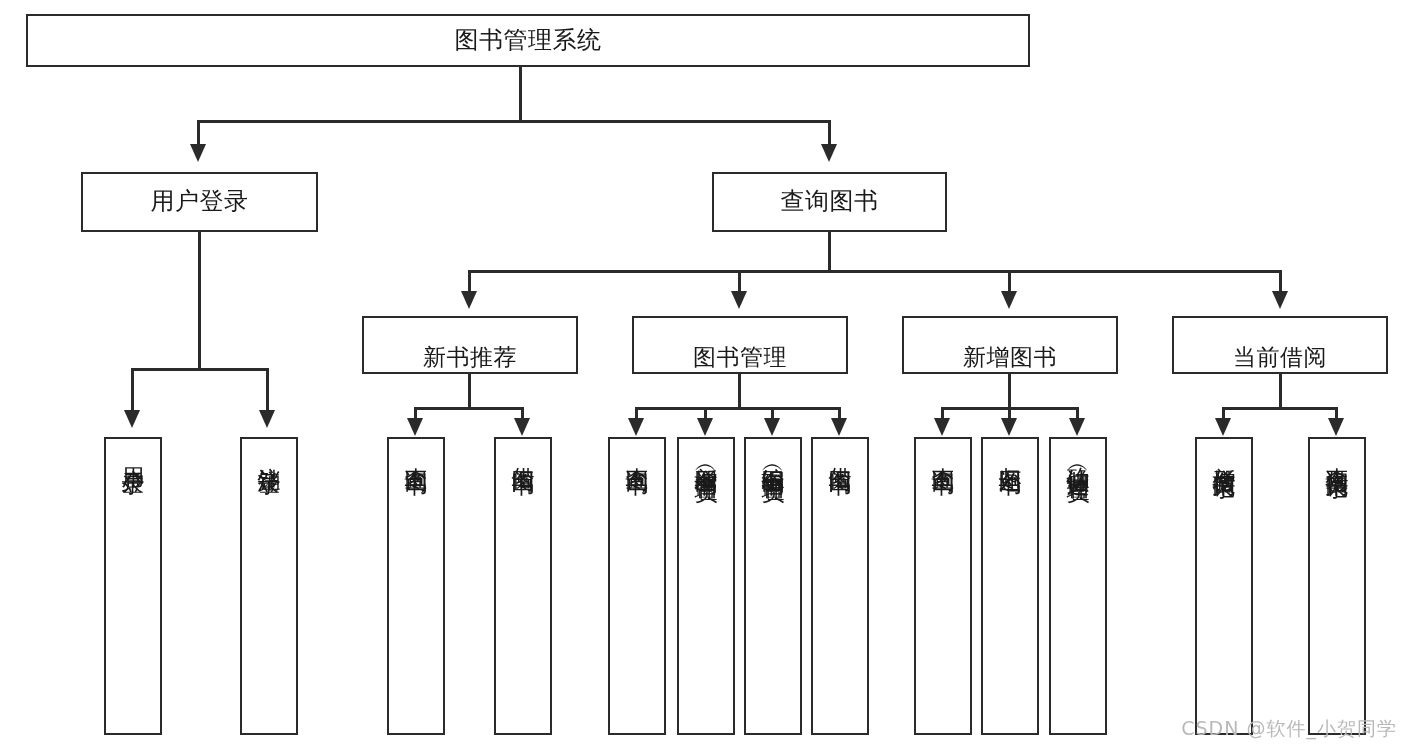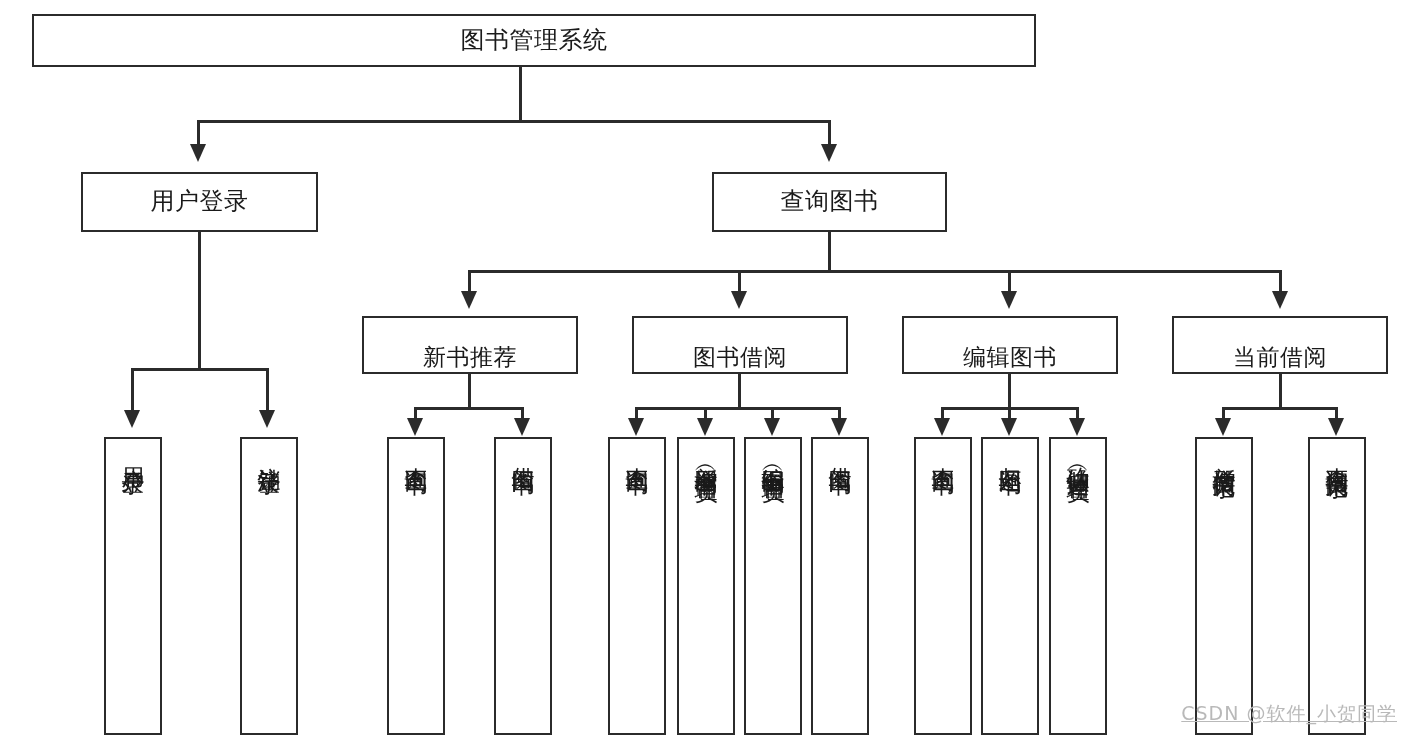--- a/index.html
+++ b/index.html
@@ -66,35 +66,34 @@
     width: 0;
     height: 0;
     border-left: 8px solid transparent;
     border-right: 8px solid transparent;
     border-top: 18px solid #2b2b2b;
   }
 
   #watermark {
     position: absolute;
     right: 8px;
-    bottom: 20px;
+    bottom: 5px;
     font-size: 19px;
     color: #b9b9b9;
     letter-spacing: 1px;
     white-space: nowrap;
     pointer-events: none;
-    text-decoration: underline;
   }
 </style>
 </head>
 <body>
 
 <div id="canvas">
 
-  <div class="node root" style="left:32px; top:14px; width:1004px; height:53px;">
+  <div class="node root" style="left:26px; top:14px; width:1004px; height:53px;">
     <span class="label">图书管理系统</span>
   </div>
 
   <div class="vline" style="left:519px; top:67px; width:3px; height:55px;"></div>
 
   <div class="hline" style="left:197px; top:120px; width:634px; height:3px;"></div>
 
   <div class="vline" style="left:197px; top:120px; width:3px; height:28px;"></div>
   <div class="arrow" style="left:190px; top:144px;"></div>
   <div class="vline" style="left:828px; top:120px; width:3px; height:28px;"></div>
@@ -134,24 +133,24 @@
   <div class="vline" style="left:1008px; top:270px; width:3px; height:24px;"></div>
   <div class="arrow" style="left:1001px; top:291px;"></div>
 
   <div class="vline" style="left:1279px; top:270px; width:3px; height:24px;"></div>
   <div class="arrow" style="left:1272px; top:291px;"></div>
 
   <div class="node level3" style="left:362px; top:316px; width:216px; height:58px;">
     <span class="label">新书推荐</span>
   </div>
   <div class="node level3" style="left:632px; top:316px; width:216px; height:58px;">
-    <span class="label">图书借阅</span>
+    <span class="label">图书管理</span>
   </div>
   <div class="node level3" style="left:902px; top:316px; width:216px; height:58px;">
-    <span class="label">编辑图书</span>
+    <span class="label">新增图书</span>
   </div>
   <div class="node level3" style="left:1172px; top:316px; width:216px; height:58px;">
     <span class="label">当前借阅</span>
   </div>
 
   <div class="vline" style="left:468px; top:374px; width:3px; height:36px;"></div>
   <div class="hline" style="left:414px; top:407px; width:110px; height:3px;"></div>
   <div class="vline" style="left:414px; top:407px; width:3px; height:18px;"></div>
   <div class="arrow" style="left:407px; top:418px;"></div>
   <div class="vline" style="left:521px; top:407px; width:3px; height:18px;"></div>

